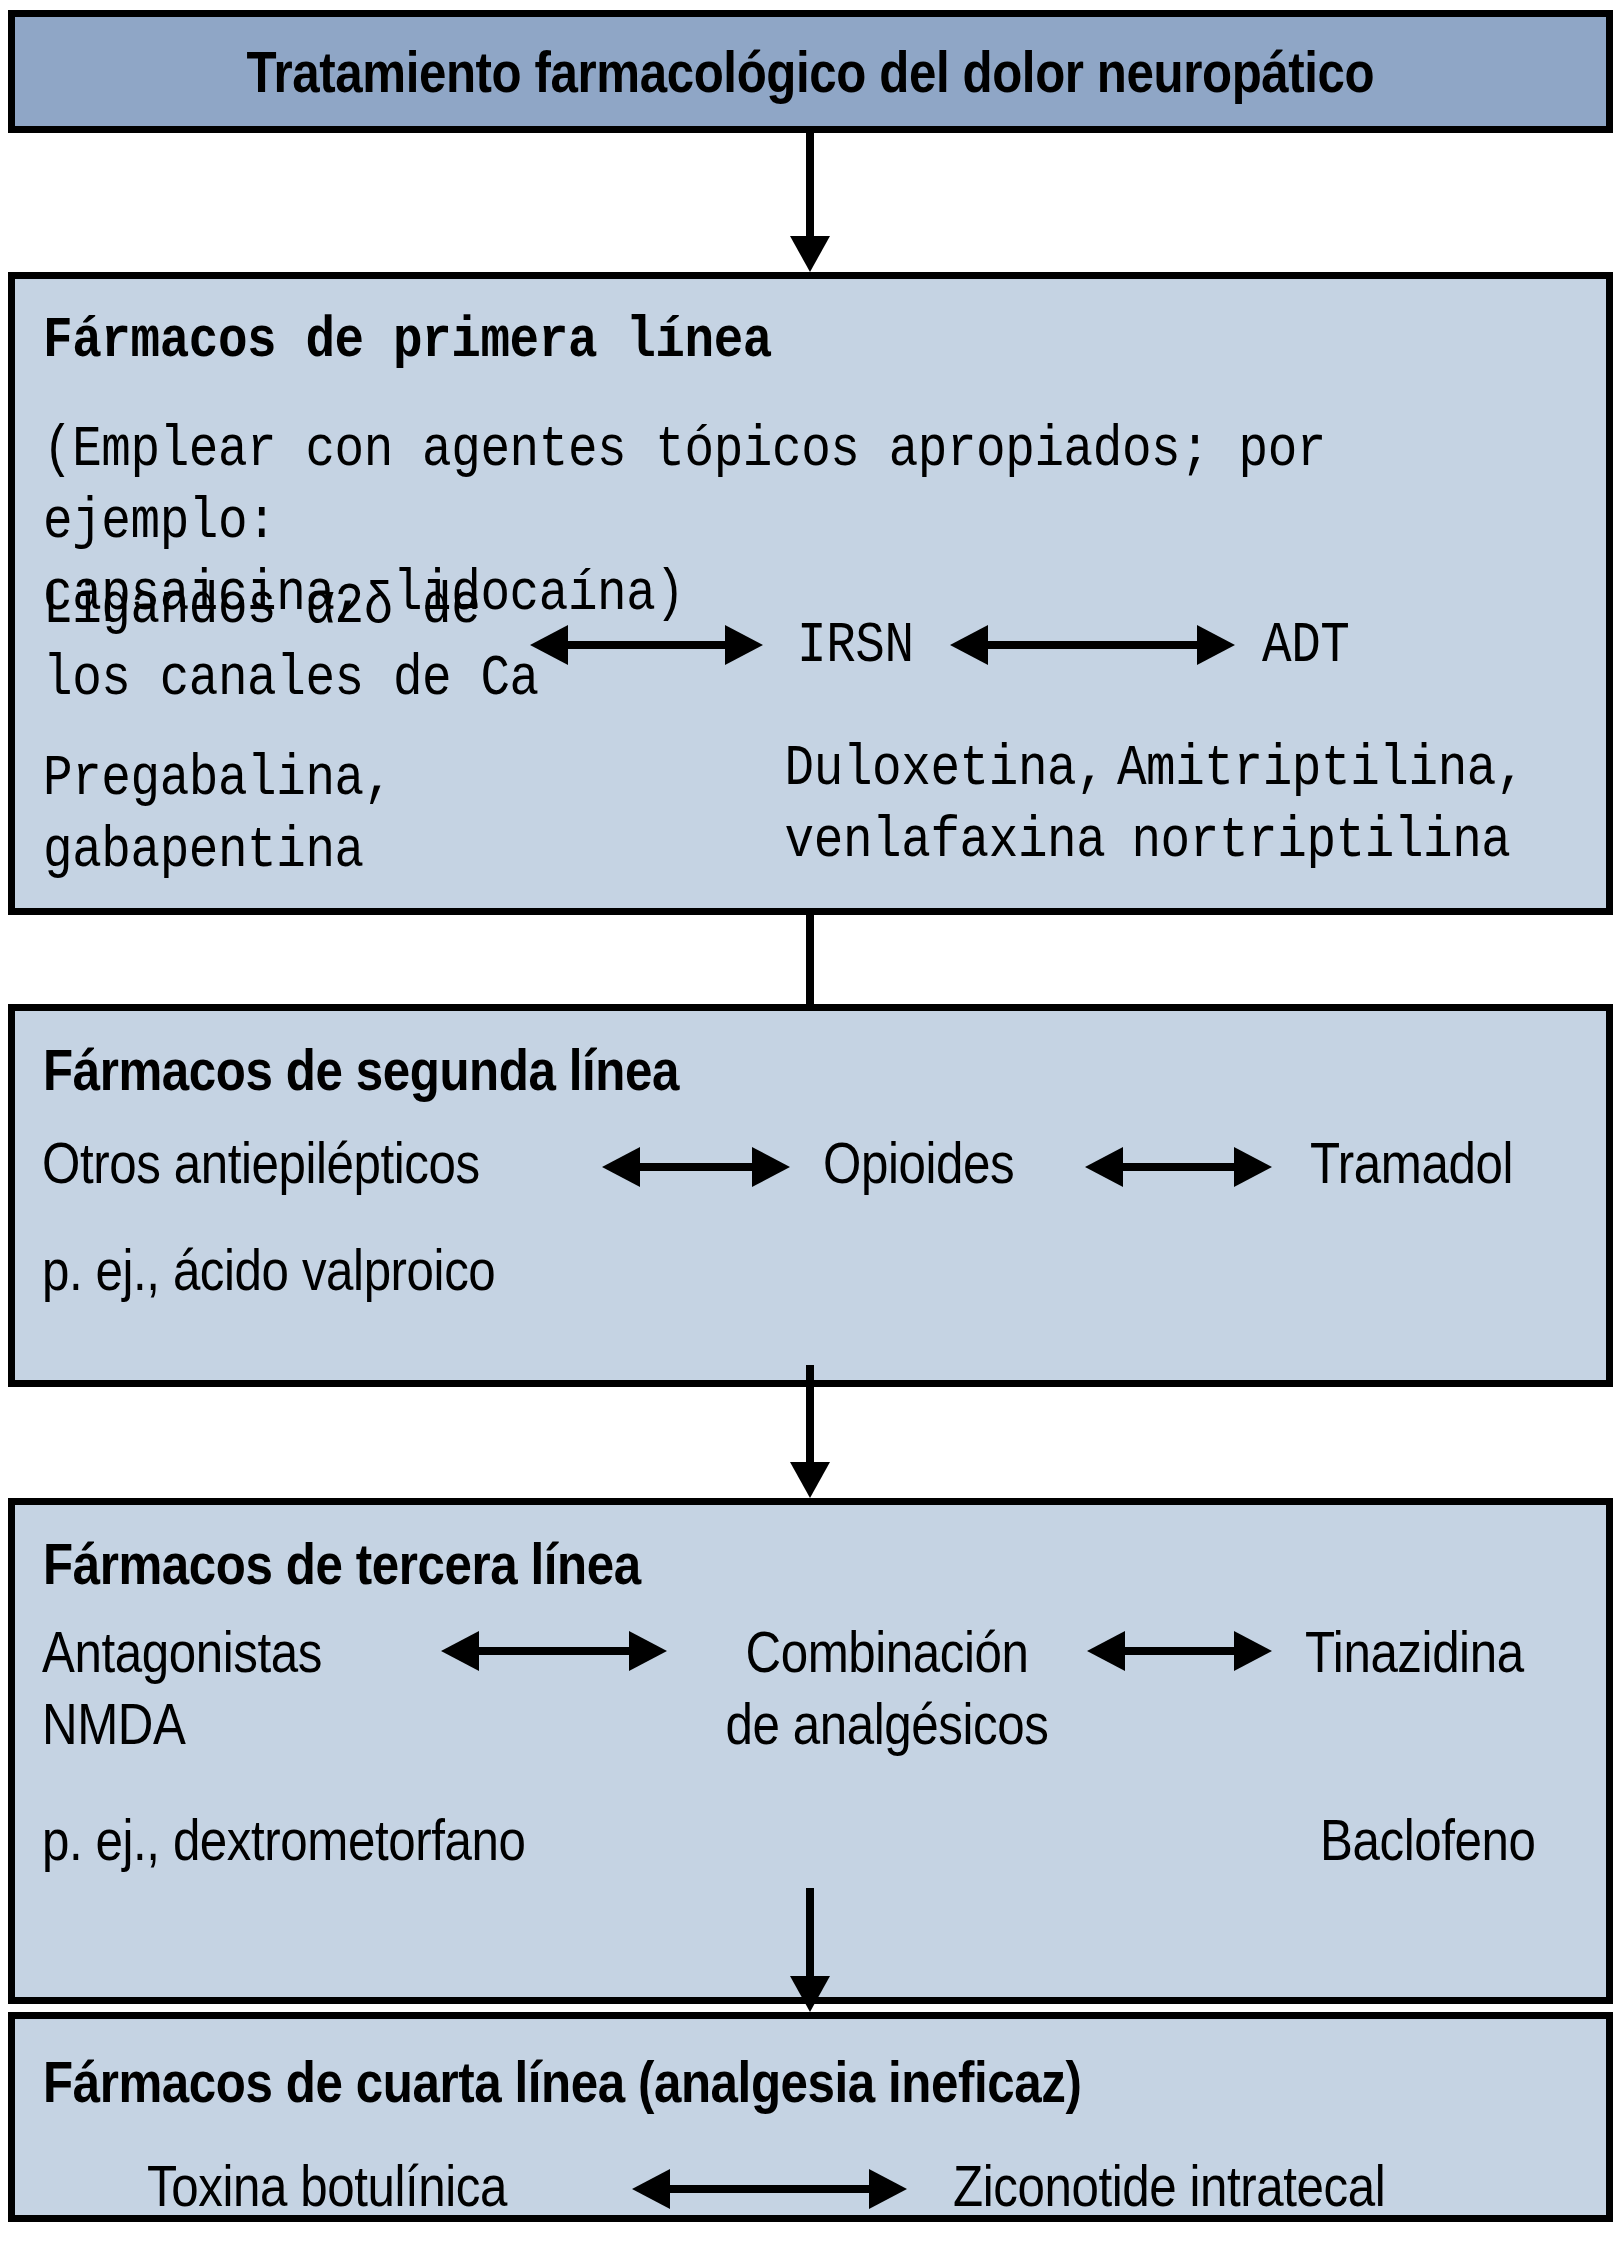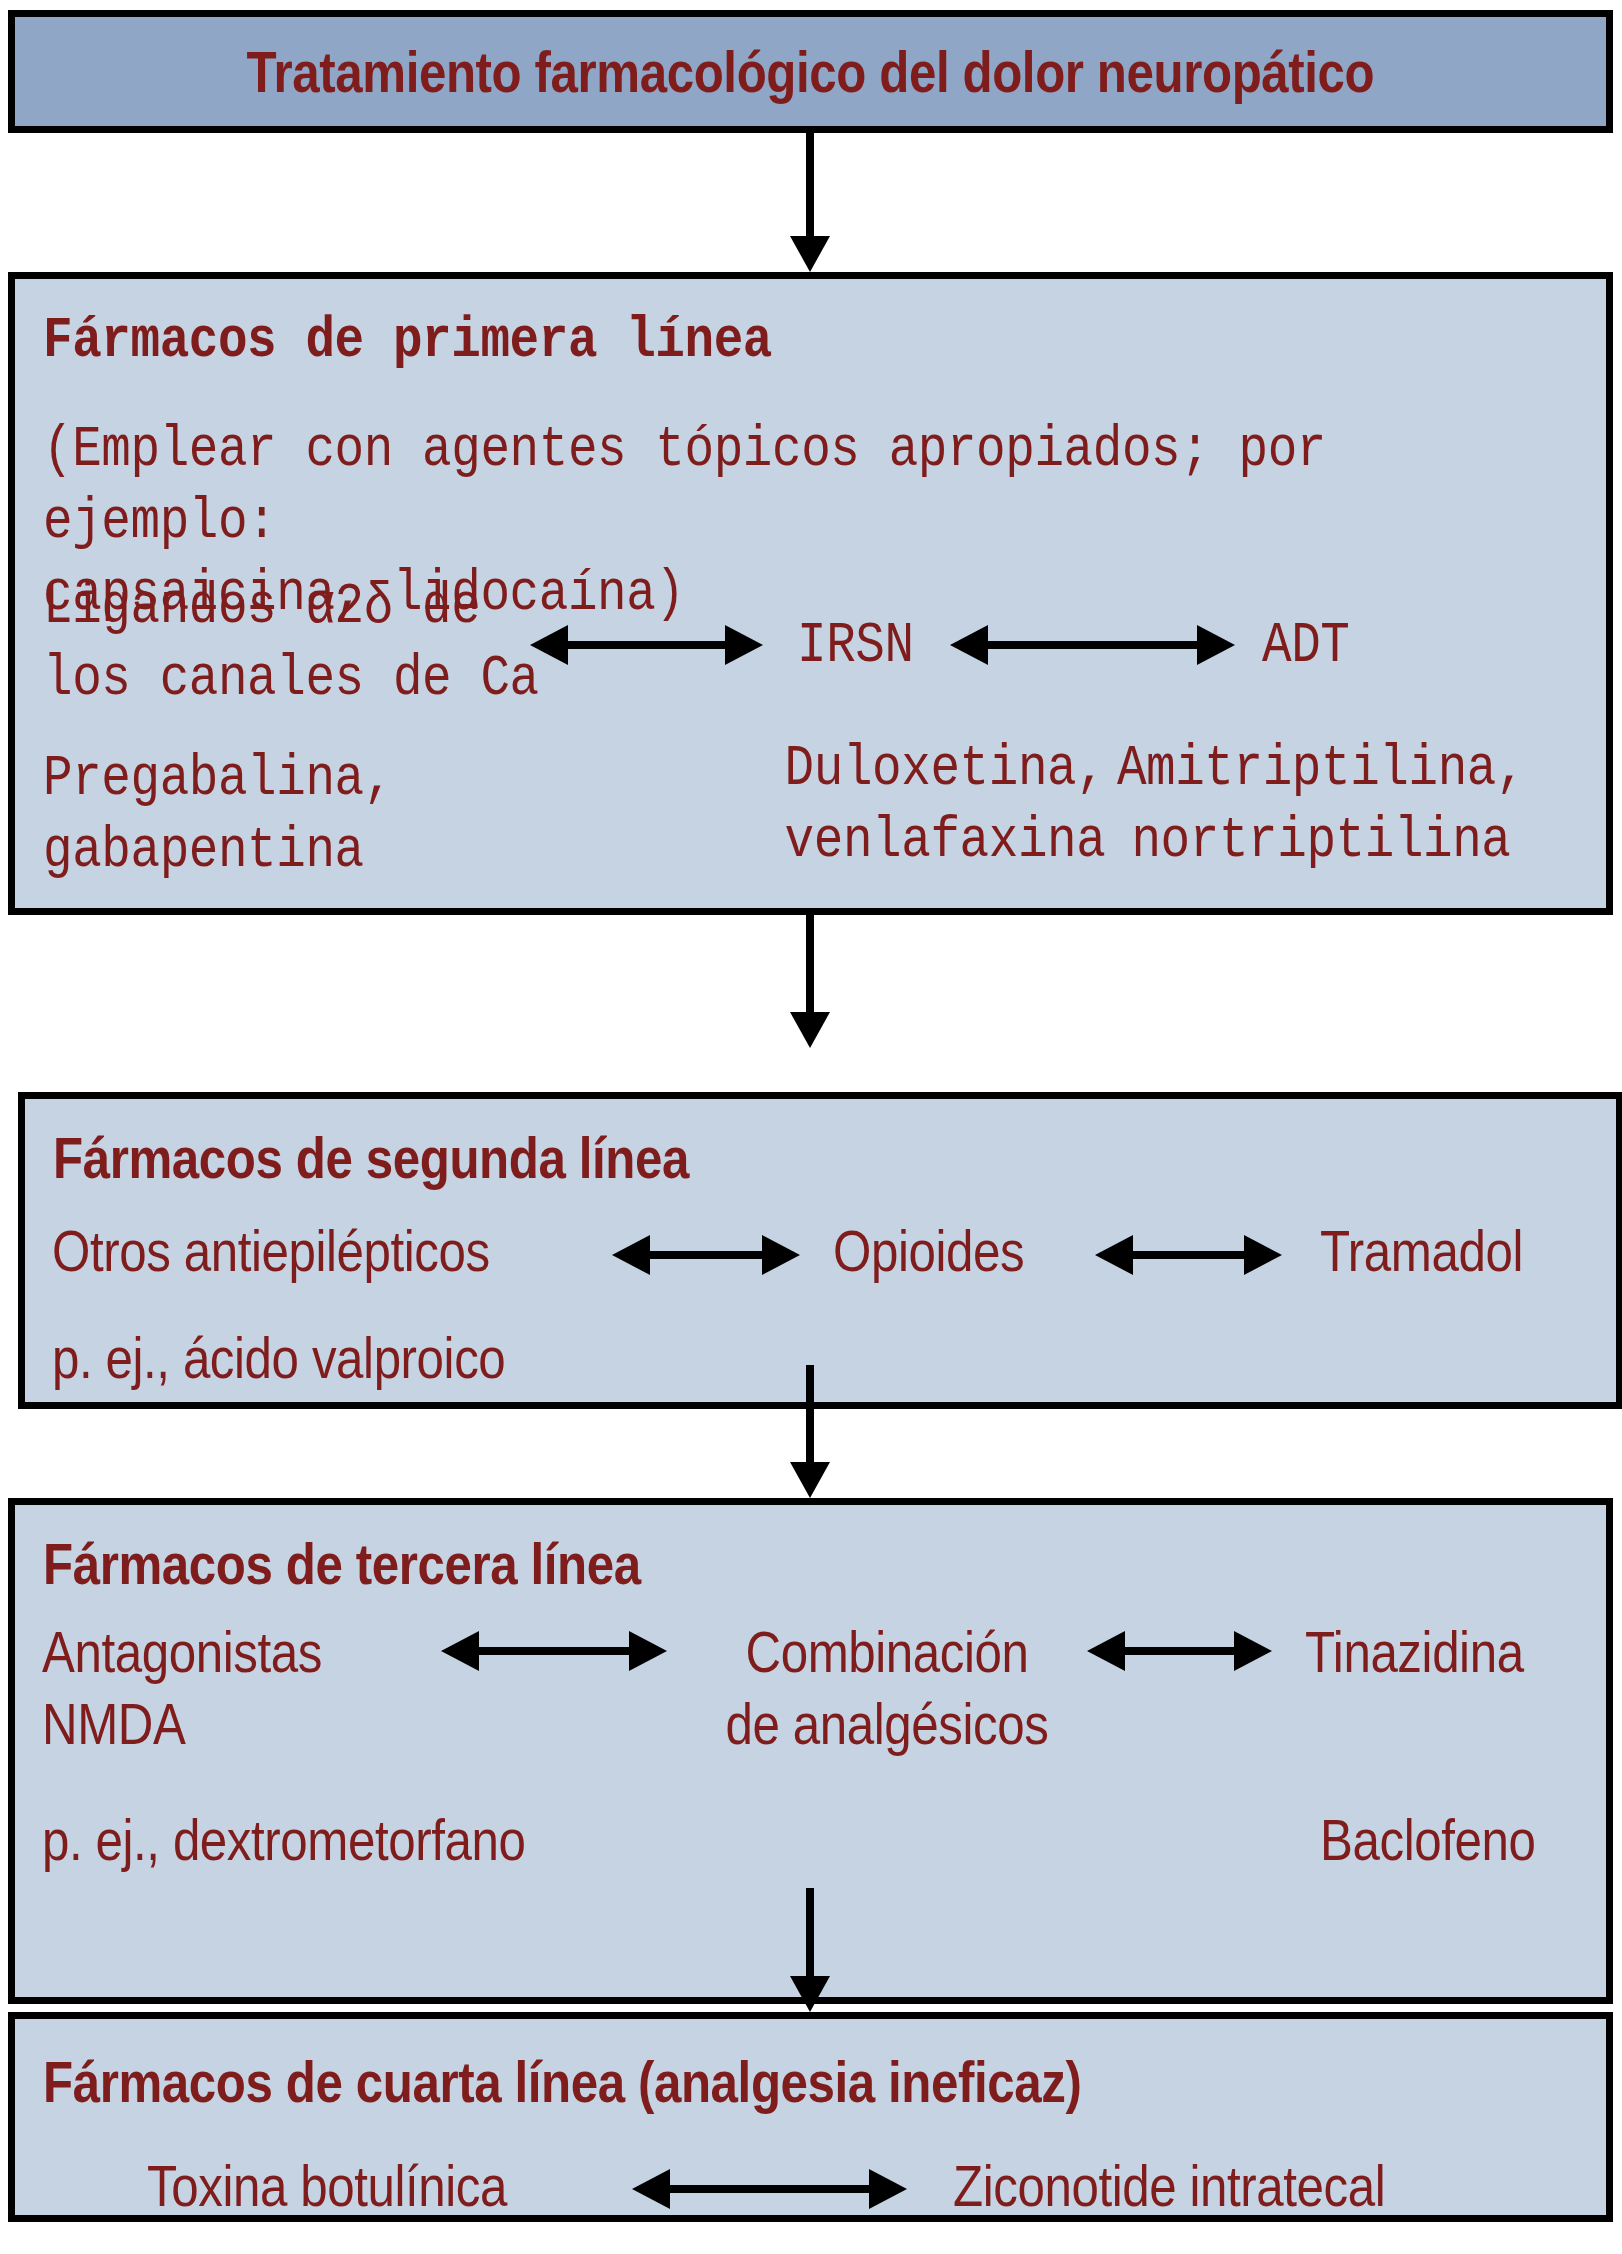--- a/index.html
+++ b/index.html
@@ -2,21 +2,21 @@
 <html><head>
 <meta charset="utf-8">
 <style>
   html,body { margin:0; padding:0; background:#ffffff; }
   #page {
     position:relative;
     width:1622px;
     height:2254px;
     background:#ffffff;
     font-family:"Liberation Sans","DejaVu Sans",sans-serif;
-    color:#7f1d1d;
+    color:#000000;
     overflow:hidden;
   }
   .box {
     position:absolute;
     box-sizing:border-box;
     left:8px;
     width:1605px;
     border:7px solid #000;
     background:#C5D3E3;
   }
@@ -118,21 +118,21 @@
 venlafaxina</div>
     <div class="t centered" style="left:1056px; top:454px; width:500px;">Amitriptilina,
 nortriptilina</div>
   </div>
 
   <div class="varrow" style="top:915px; height:133px;">
     <div class="vshaft"></div>
     <div class="vhead"></div>
   </div>
 
-  <div class="box" style="top:1092px; height:317px;margin-left:10px;">
+  <div class="box" style="top:1004px; height:383px;">
     <div class="t bold" style="left:28px; top:23px;">Fármacos de segunda línea</div>
     <div class="t" style="left:27px; top:116px;">Otros antiepilépticos</div>
     <div class="harrow" style="left:587px; top:136px; width:188px;">
       <div class="hl"></div>
       <div class="hshaft"></div>
       <div class="hr"></div>
     </div>
     <div class="t" style="left:808px; top:116px;">Opioides</div>
     <div class="harrow" style="left:1070px; top:136px; width:187px;">
       <div class="hl"></div>

